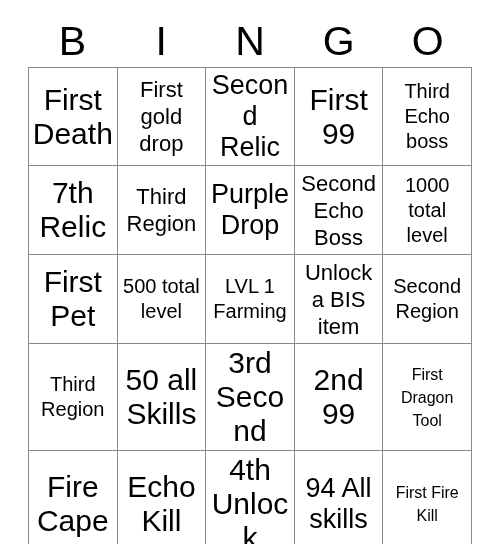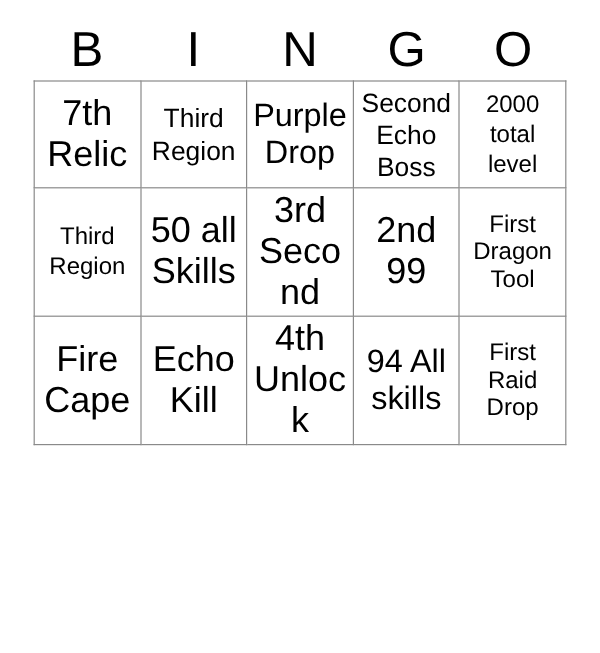--- a/index.html
+++ b/index.html
@@ -63,52 +63,86 @@
     display: block;
     width: 100%;
     word-wrap: break-word;
   }
 
   
   .sz-xl .cell-text { font-size: 30px; line-height: 34px; }
   .sz-lg .cell-text { font-size: 27px; line-height: 31px; }
   .sz-md .cell-text { font-size: 22px; line-height: 27px; }
   .sz-sm .cell-text { font-size: 20px; line-height: 25px; }
-  .sz-xs .cell-text { font-size: 20px; line-height: 23px; }
+  .sz-xs .cell-text { font-size: 16px; line-height: 23px; }
 </style>
 </head>
 <body>
 
 <div id="bingo-card">
 
   <div class="header-row">
     <div class="header-cell">B</div>
     <div class="header-cell">I</div>
     <div class="header-cell">N</div>
     <div class="header-cell">G</div>
     <div class="header-cell">O</div>
   </div>
 
   <table class="grid">
     <tbody>
       <tr>
         <td class="sz-xl">
+            <span class="cell-text">First Death</span>
+          </td>
+        <td class="sz-md">
+            <span class="cell-text">First gold drop</span>
+          </td>
+        <td class="sz-lg">
+            <span class="cell-text">Second Relic</span>
+          </td>
+        <td class="sz-xl">
+            <span class="cell-text">First 99</span>
+          </td>
+        <td class="sz-sm">
+            <span class="cell-text">Third Echo boss</span>
+          </td>
+      </tr>
+      <tr>
+        <td class="sz-xl">
             <span class="cell-text">7th Relic</span>
           </td>
         <td class="sz-md">
             <span class="cell-text">Third Region</span>
           </td>
         <td class="sz-lg">
             <span class="cell-text">Purple Drop</span>
           </td>
         <td class="sz-md">
             <span class="cell-text">Second Echo Boss</span>
           </td>
         <td class="sz-sm">
-            <span class="cell-text">2000 total level</span>
+            <span class="cell-text">1000 total level</span>
+          </td>
+      </tr>
+      <tr>
+        <td class="sz-xl">
+            <span class="cell-text">First Pet</span>
+          </td>
+        <td class="sz-sm">
+            <span class="cell-text">500 total level</span>
+          </td>
+        <td class="sz-sm">
+            <span class="cell-text">LVL 1 Farming</span>
+          </td>
+        <td class="sz-md">
+            <span class="cell-text">Unlock a BIS item</span>
+          </td>
+        <td class="sz-sm">
+            <span class="cell-text">Second Region</span>
           </td>
       </tr>
       <tr>
         <td class="sz-sm">
             <span class="cell-text">Third Region</span>
           </td>
         <td class="sz-xl">
             <span class="cell-text">50 all Skills</span>
           </td>
         <td class="sz-xl">
@@ -128,19 +162,19 @@
         <td class="sz-xl">
             <span class="cell-text">Echo Kill</span>
           </td>
         <td class="sz-xl">
             <span class="cell-text">4th Unlock</span>
           </td>
         <td class="sz-lg">
             <span class="cell-text">94 All skills</span>
           </td>
         <td class="sz-xs">
-            <span class="cell-text">First Raid Drop</span>
+            <span class="cell-text">First Fire Kill</span>
           </td>
       </tr>
     </tbody>
   </table>
 
 </div>
 
 </body></html>

